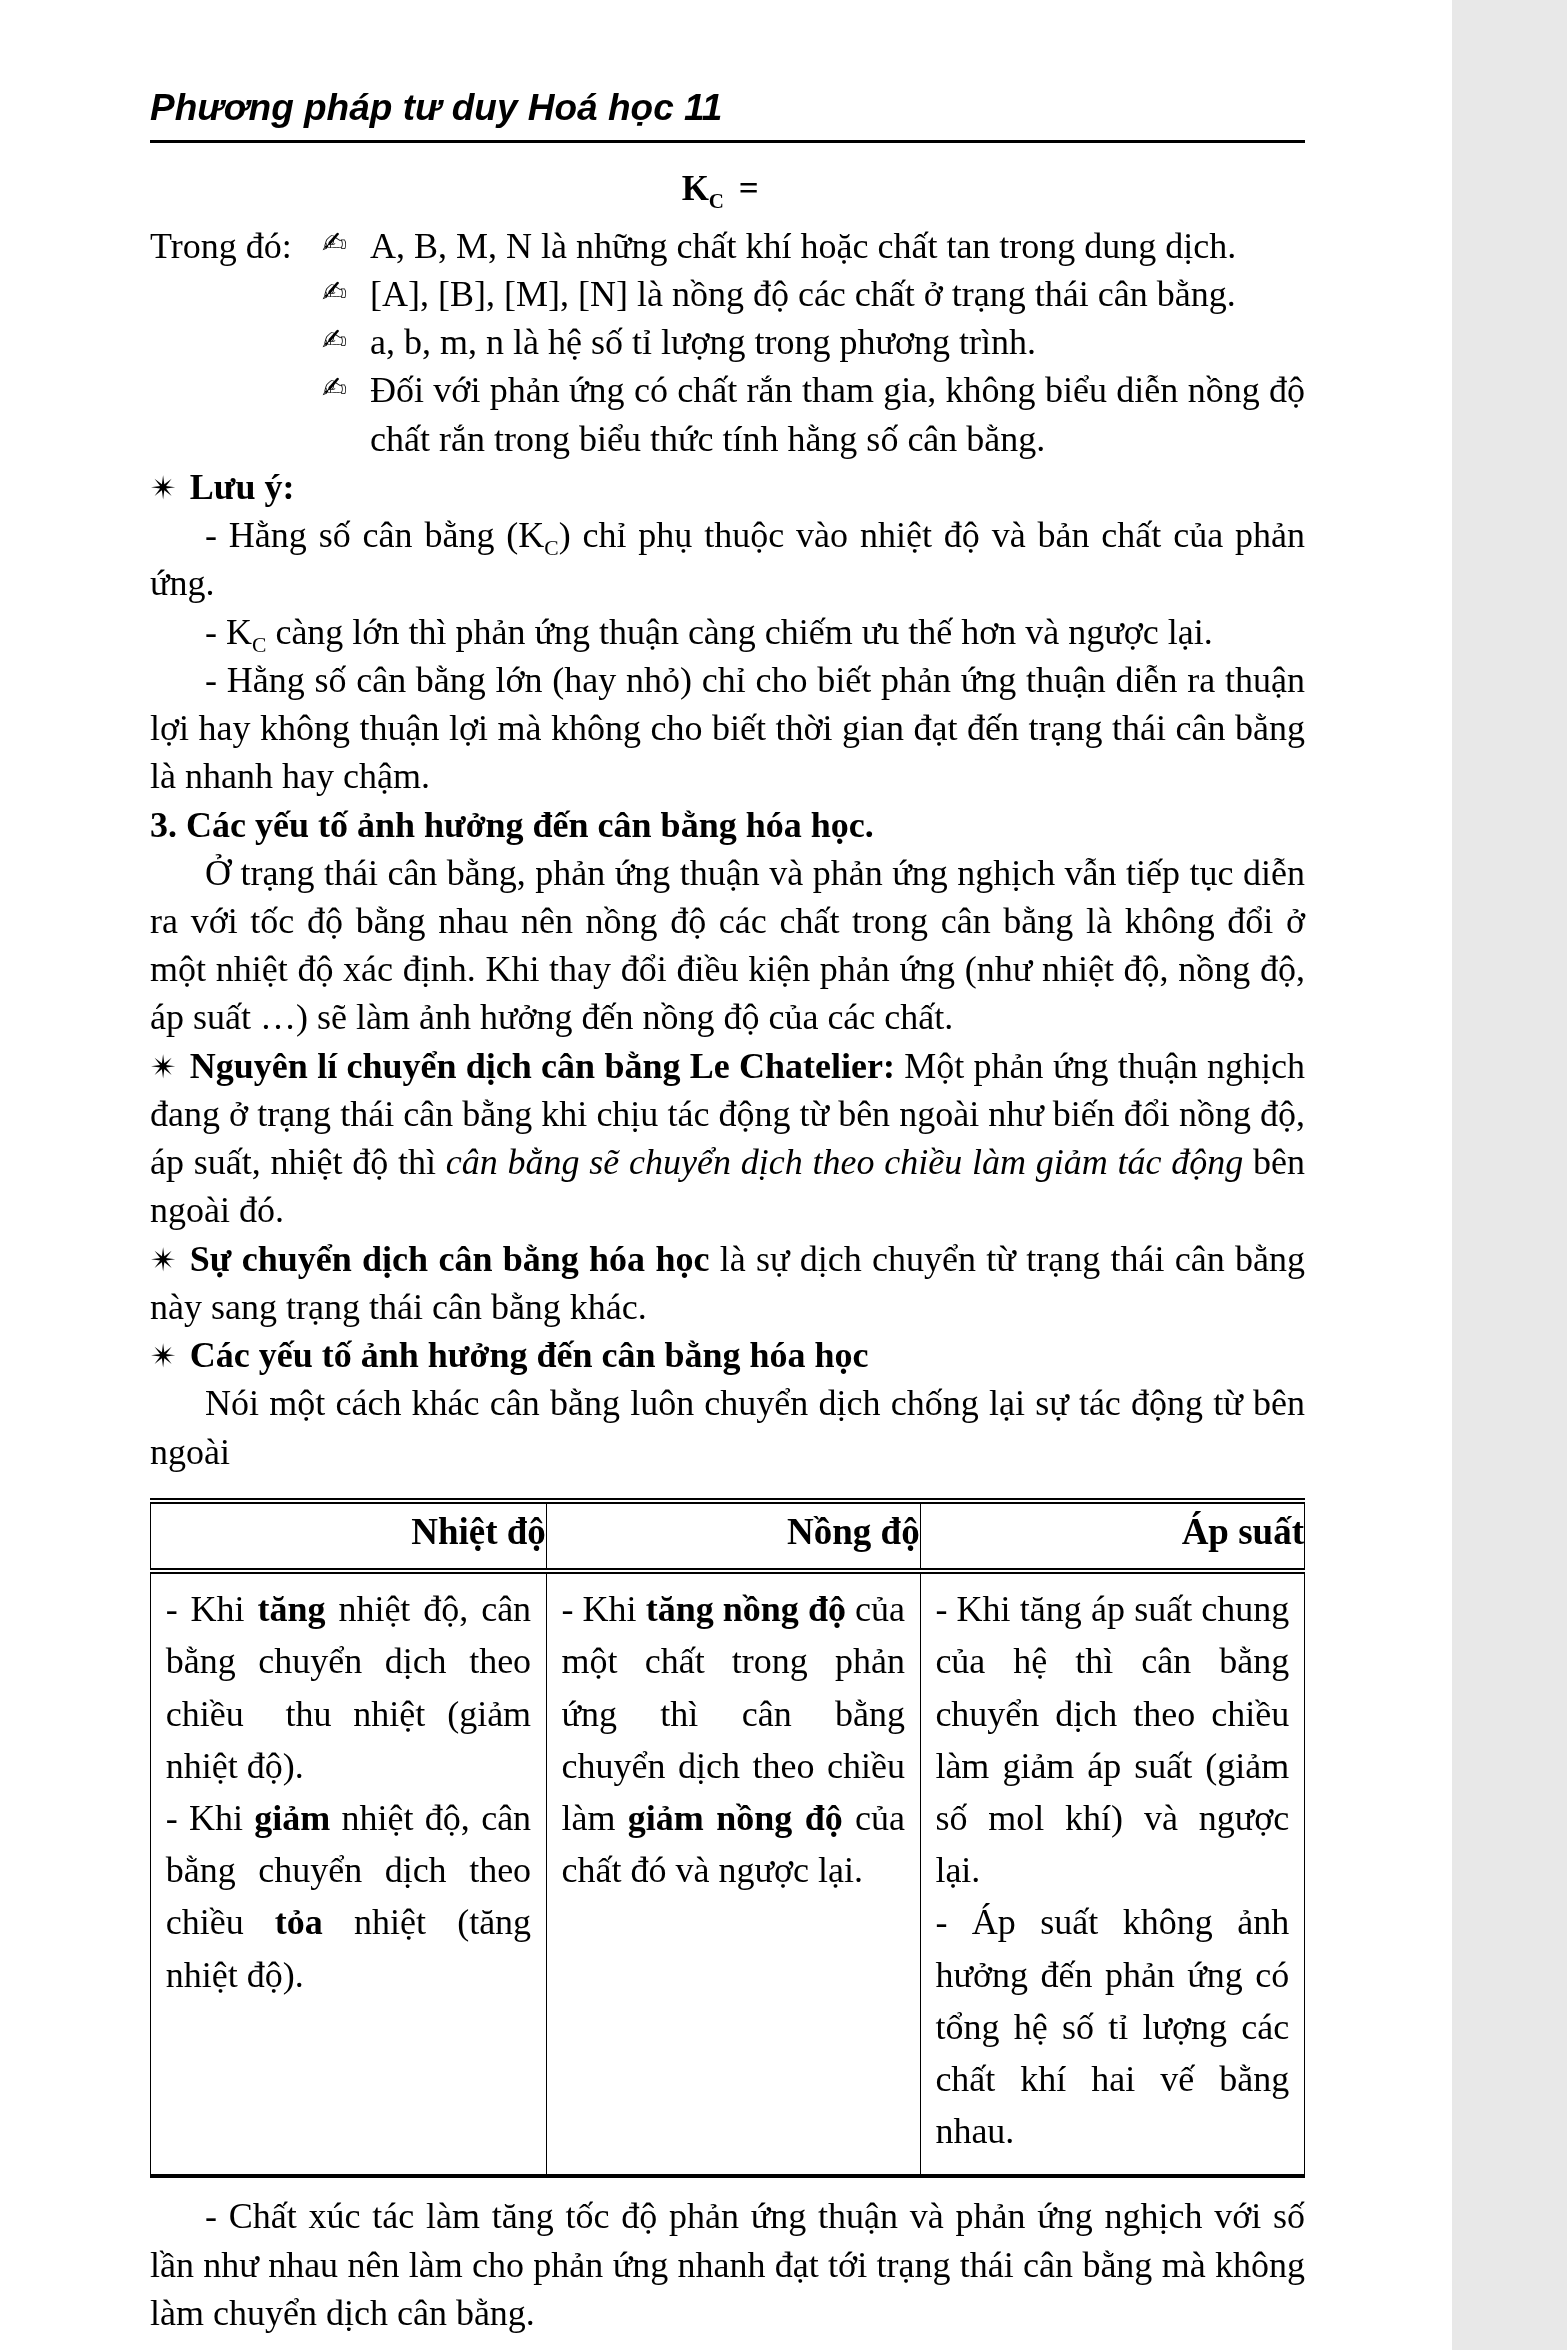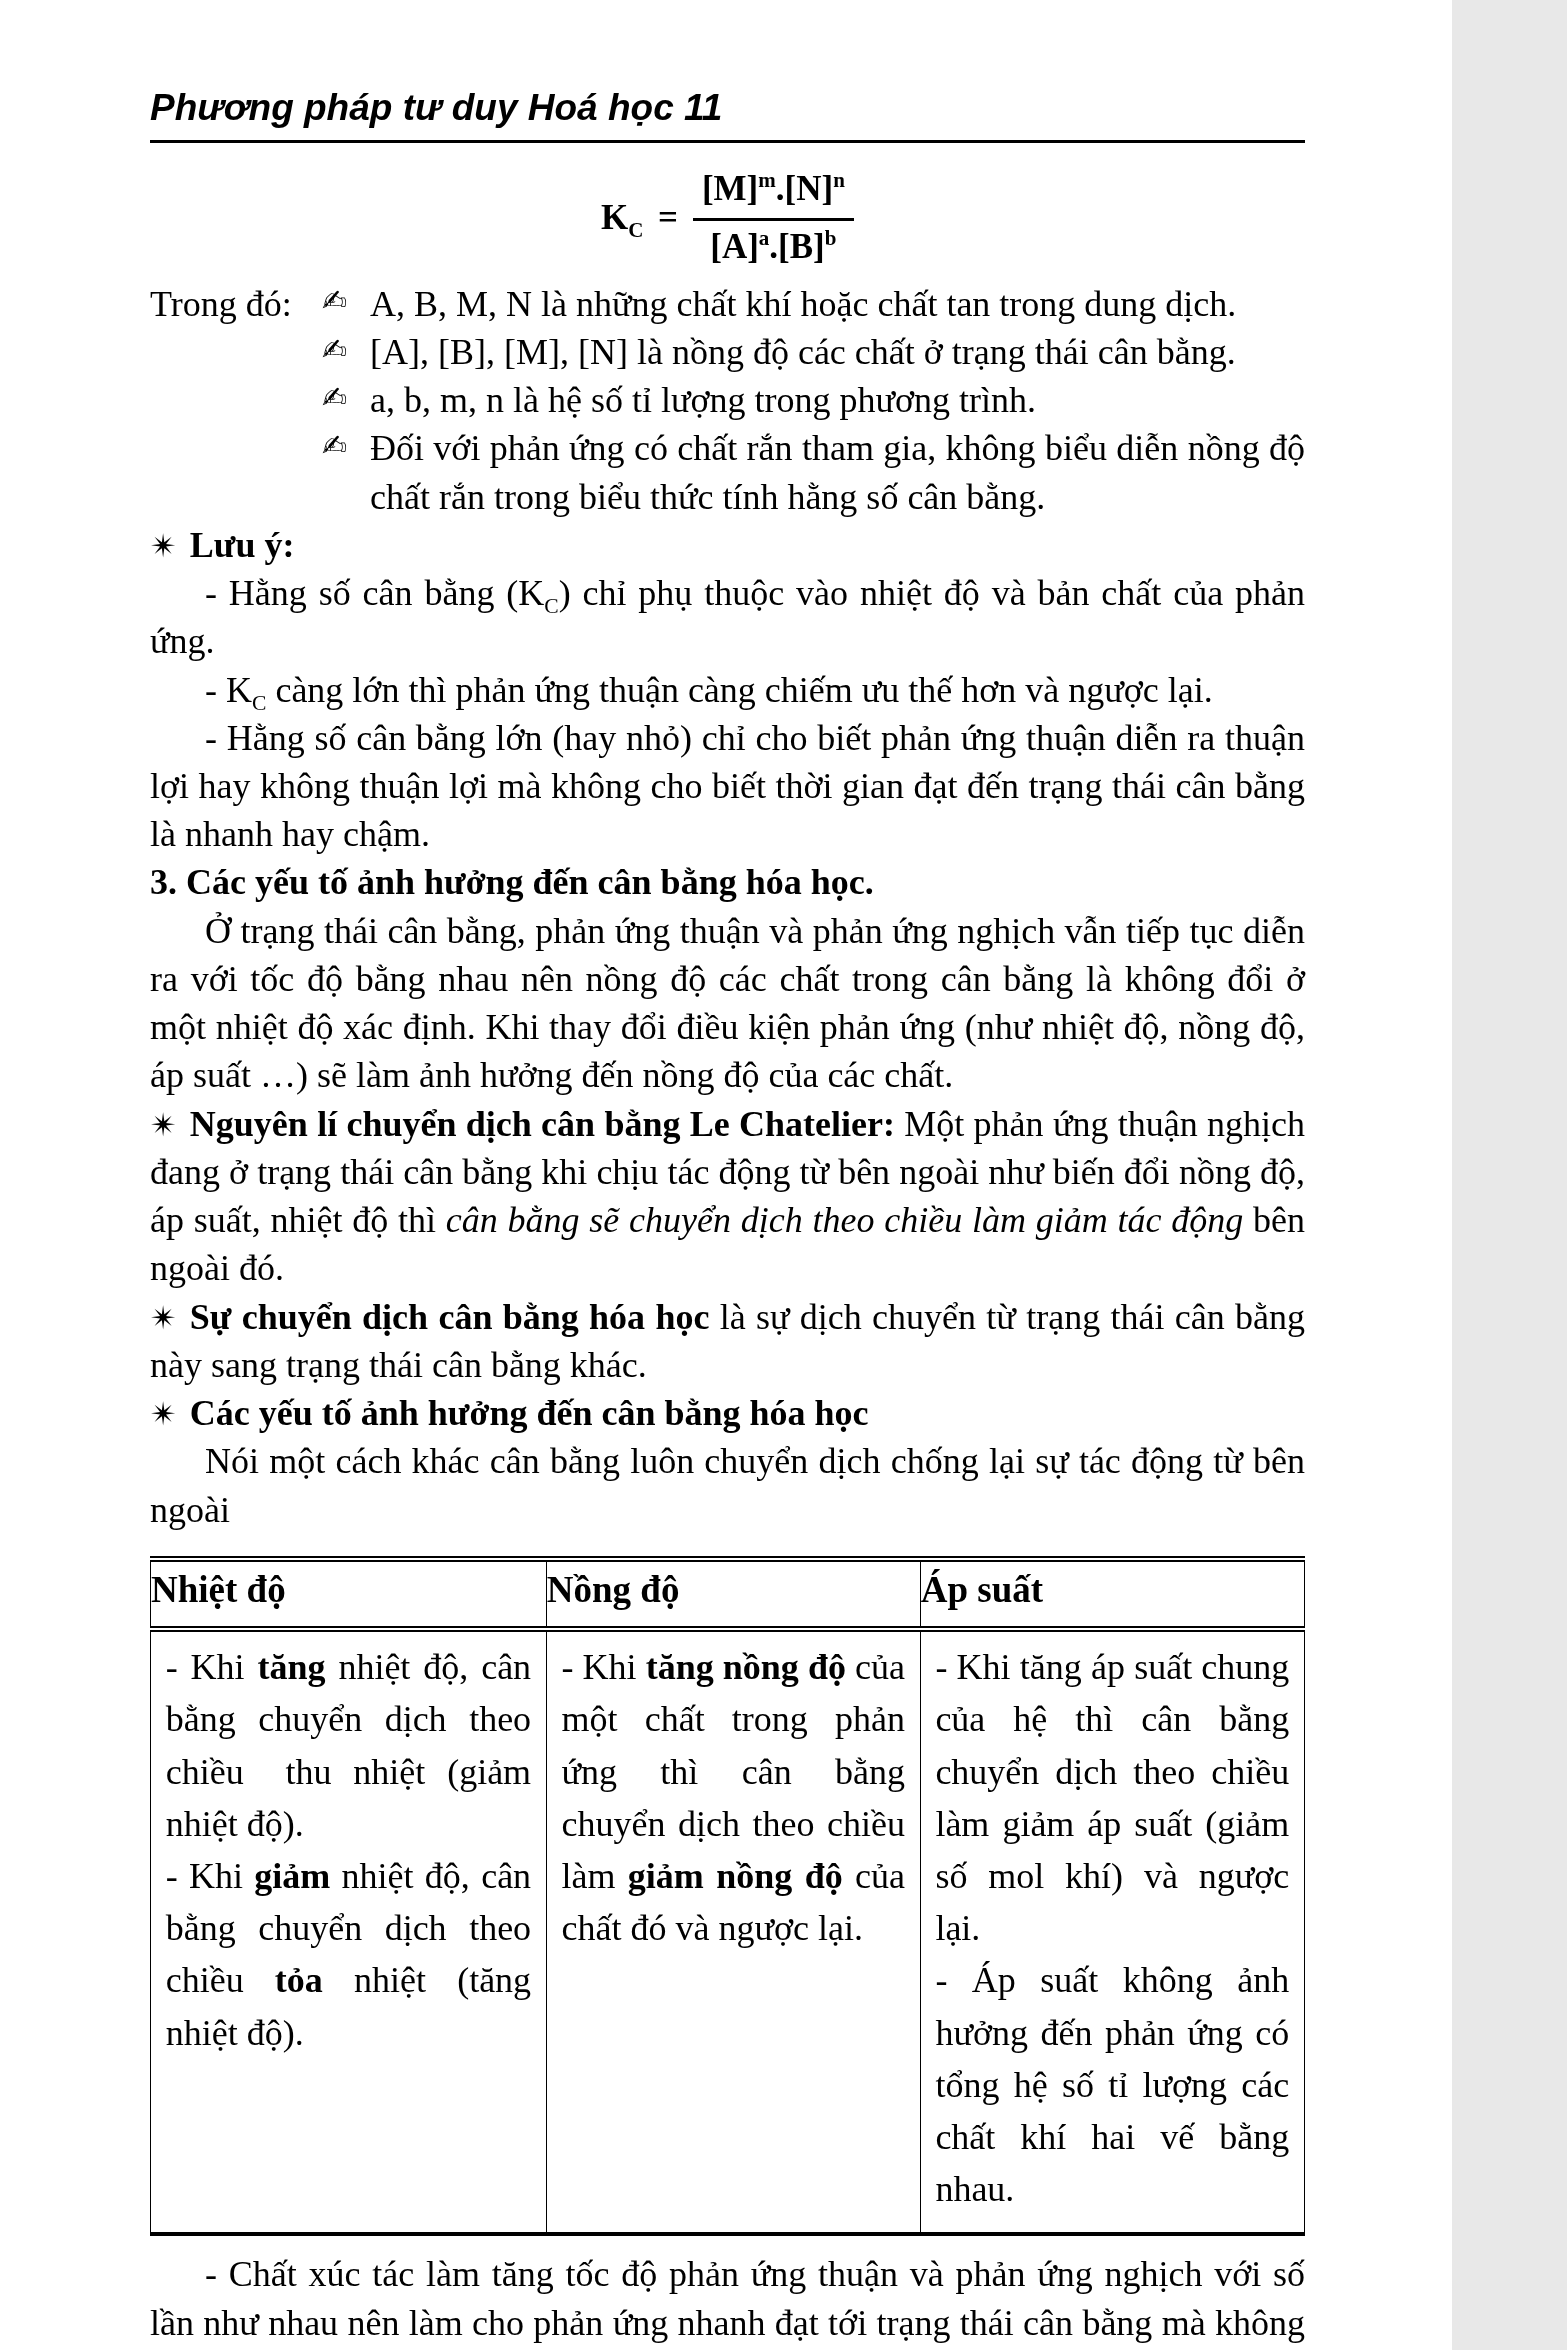--- a/index.html
+++ b/index.html
@@ -54,21 +54,21 @@
     width:100%;border-collapse:collapse;table-layout:fixed;
     margin-top:22px;
     border:1.8px solid #000;
     border-top:6.4px double #000;
     border-bottom:4.6px solid #000;
   }
   .factors-table th{
     border-left:1.8px solid #000;
     border-bottom:6.4px double #000;
     font-size:37px;font-weight:bold;
-    padding:3.7px 0 11px;text-align:left;
+    padding:3.7px 0 11px;text-align:right;
   }
   .factors-table th:first-child{border-left:none;}
   .factors-table td{
     border-left:1.8px solid #000;
     vertical-align:top;text-align:justify;
     padding:9.2px 14.7px 16.5px;line-height:1.45;
   }
   .factors-table td:first-child{border-left:none;}
   .closing{margin-top:14.7px;}
   .page-number{margin-top:72px;}
@@ -79,24 +79,20 @@
 <div class="page">
 
   <div class="doc-header">
     <span>Phương pháp tư duy Hoá học 11</span>
   </div>
 
   <div class="formula-wrap">
     <span class="formula">
       <span class="lhs"><span>K</span><span class="sub">C</span></span>
       <span class="eq">=</span>
-      <span class="frac">
-        <span class="num"><span>[M]</span><span class="sup">m</span><span>.</span><span>[N]</span><span class="sup">n</span></span>
-        <span class="den"><span>[A]</span><span class="sup">a</span><span>.</span><span>[B]</span><span class="sup">b</span></span>
-      </span>
     </span>
   </div>
 
   <div class="trongdo">
     <span class="td-label">Trong đó:</span>
     <ul class="td-list">
       <li class="td-item">
         <span class="bullet">✍</span>
         <span>A, B, M, N là những chất khí hoặc chất tan trong dung dịch.</span>
       </li>

